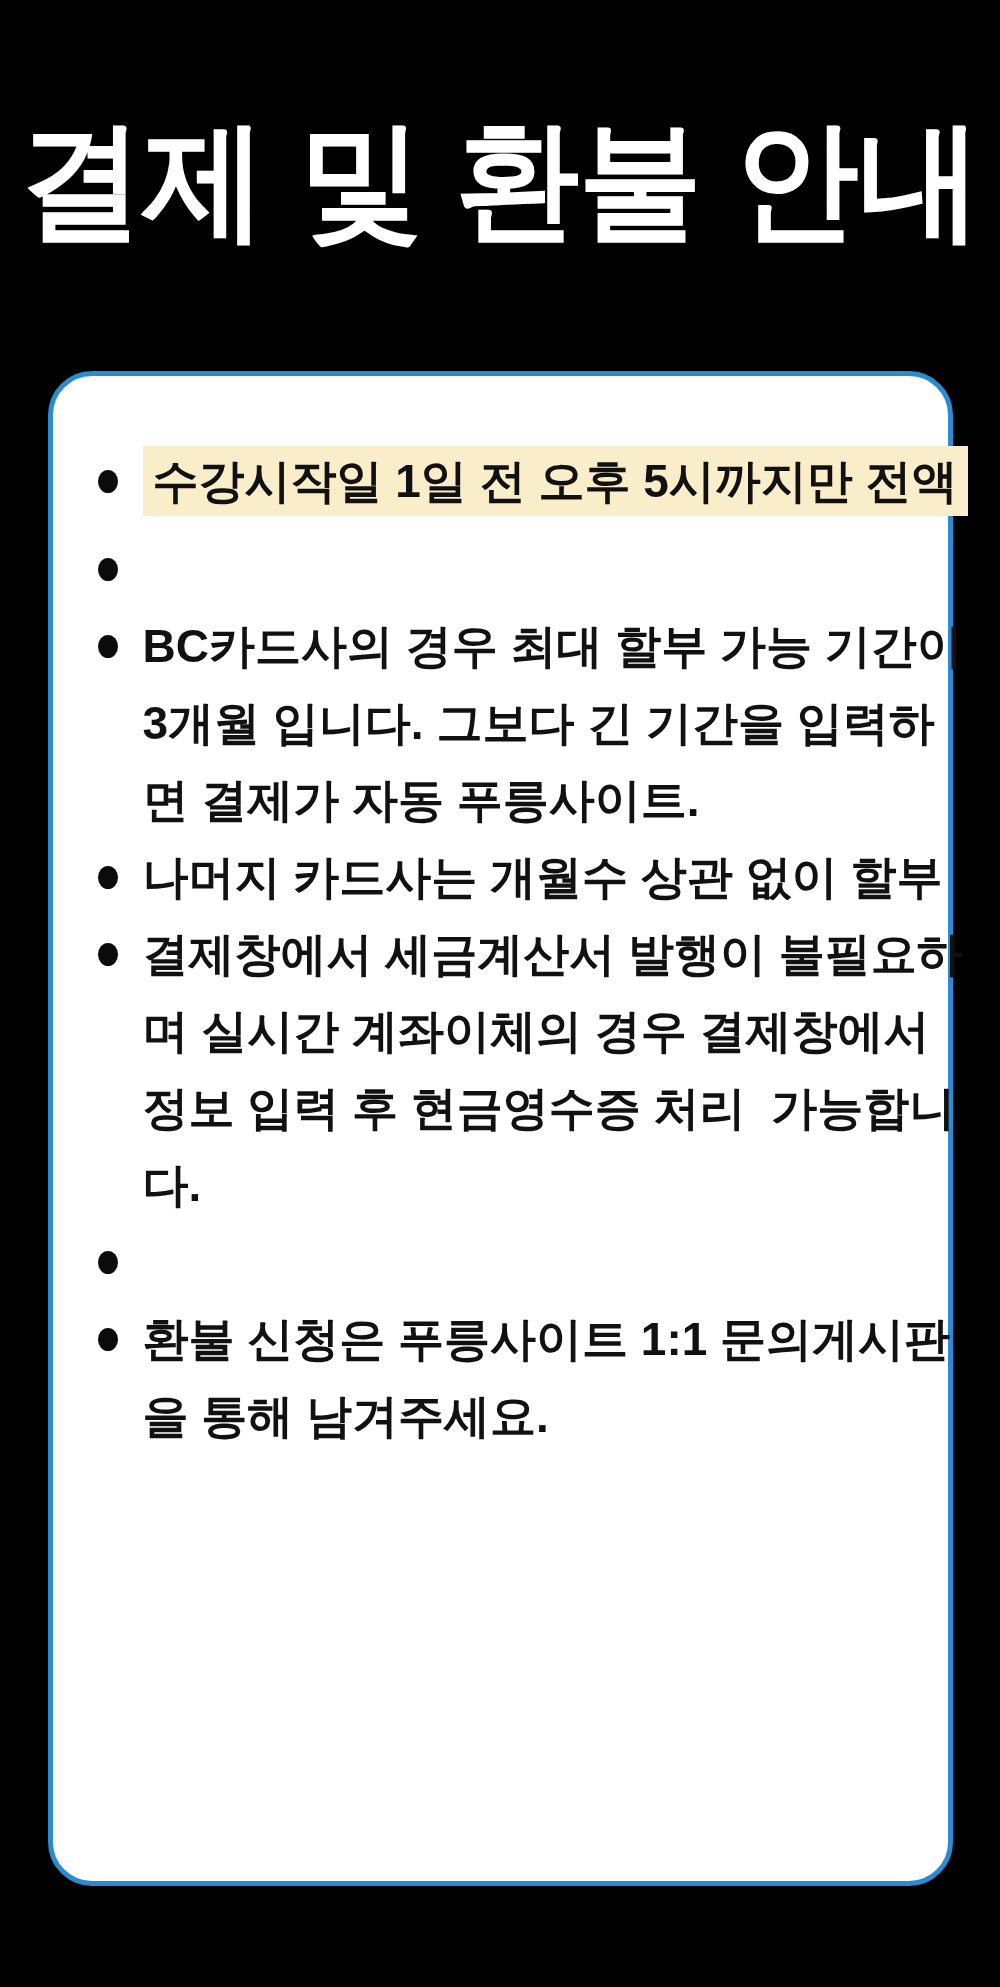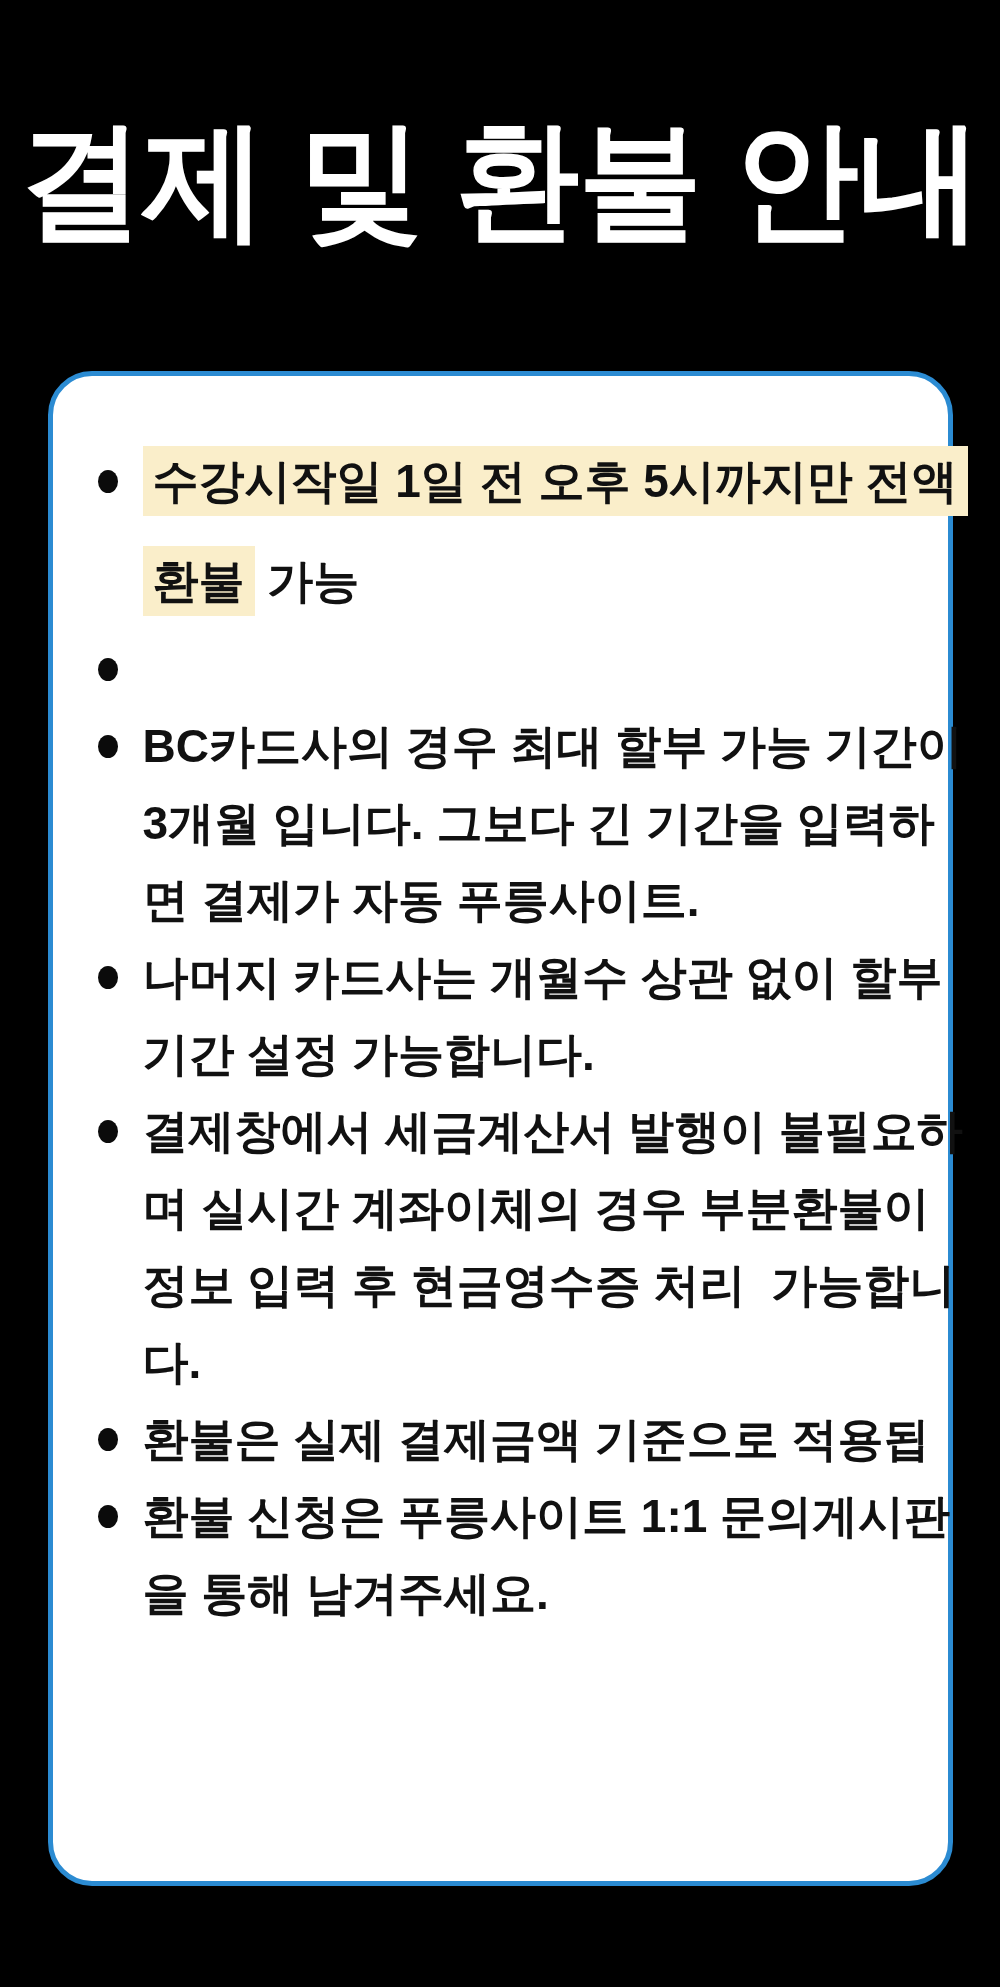--- a/index.html
+++ b/index.html
@@ -79,21 +79,20 @@
 <div class="page">
   <h1 class="title">결제 및 환불 안내</h1>
   <div class="card">
     <ul class="bullets">
         <li class="bullet em">
           <span class="marker">
             <span class="marker-dot"></span>
           </span>
           <div class="content">
             <div class="line"><span class="seg hl">수강시작일 1일 전 오후 5시까지만 전액</span></div>
-            <div class="line"><span class="seg hl">환불</span><span class="seg"> 가능</span></div>
           </div>
         </li>
         <li class="bullet">
           <span class="marker">
             <span class="marker-dot"></span>
           </span>
           <div class="content">
           </div>
         </li>
         <li class="bullet">
@@ -105,40 +104,38 @@
             <div class="line"><span class="seg">3개월 입니다. 그보다 긴 기간을 입력하</span></div>
             <div class="line"><span class="seg">면 결제가 자동 푸릉사이트.</span></div>
           </div>
         </li>
         <li class="bullet">
           <span class="marker">
             <span class="marker-dot"></span>
           </span>
           <div class="content">
             <div class="line"><span class="seg">나머지 카드사는 개월수 상관 없이 할부</span></div>
-            <div class="line"><span class="seg">기간 설정 가능합니다.</span></div>
           </div>
         </li>
         <li class="bullet">
           <span class="marker">
             <span class="marker-dot"></span>
           </span>
           <div class="content">
             <div class="line"><span class="seg">결제창에서 세금계산서 발행이 불필요하</span></div>
-            <div class="line"><span class="seg">며 실시간 계좌이체의 경우 부분환불이</span></div>
+            <div class="line"><span class="seg">며 실시간 계좌이체의 경우 결제창에서</span></div>
             <div class="line"><span class="seg">정보 입력 후 현금영수증 처리  가능합니</span></div>
             <div class="line"><span class="seg">다.</span></div>
           </div>
         </li>
         <li class="bullet">
           <span class="marker">
             <span class="marker-dot"></span>
           </span>
           <div class="content">
-            <div class="line"><span class="seg">환불은 실제 결제금액 기준으로 적용됩</span></div>
           </div>
         </li>
         <li class="bullet">
           <span class="marker">
             <span class="marker-dot"></span>
           </span>
           <div class="content">
             <div class="line"><span class="seg">환불 신청은 푸릉사이트 1:1 문의게시판</span></div>
             <div class="line"><span class="seg">을 통해 남겨주세요.</span></div>
           </div>

